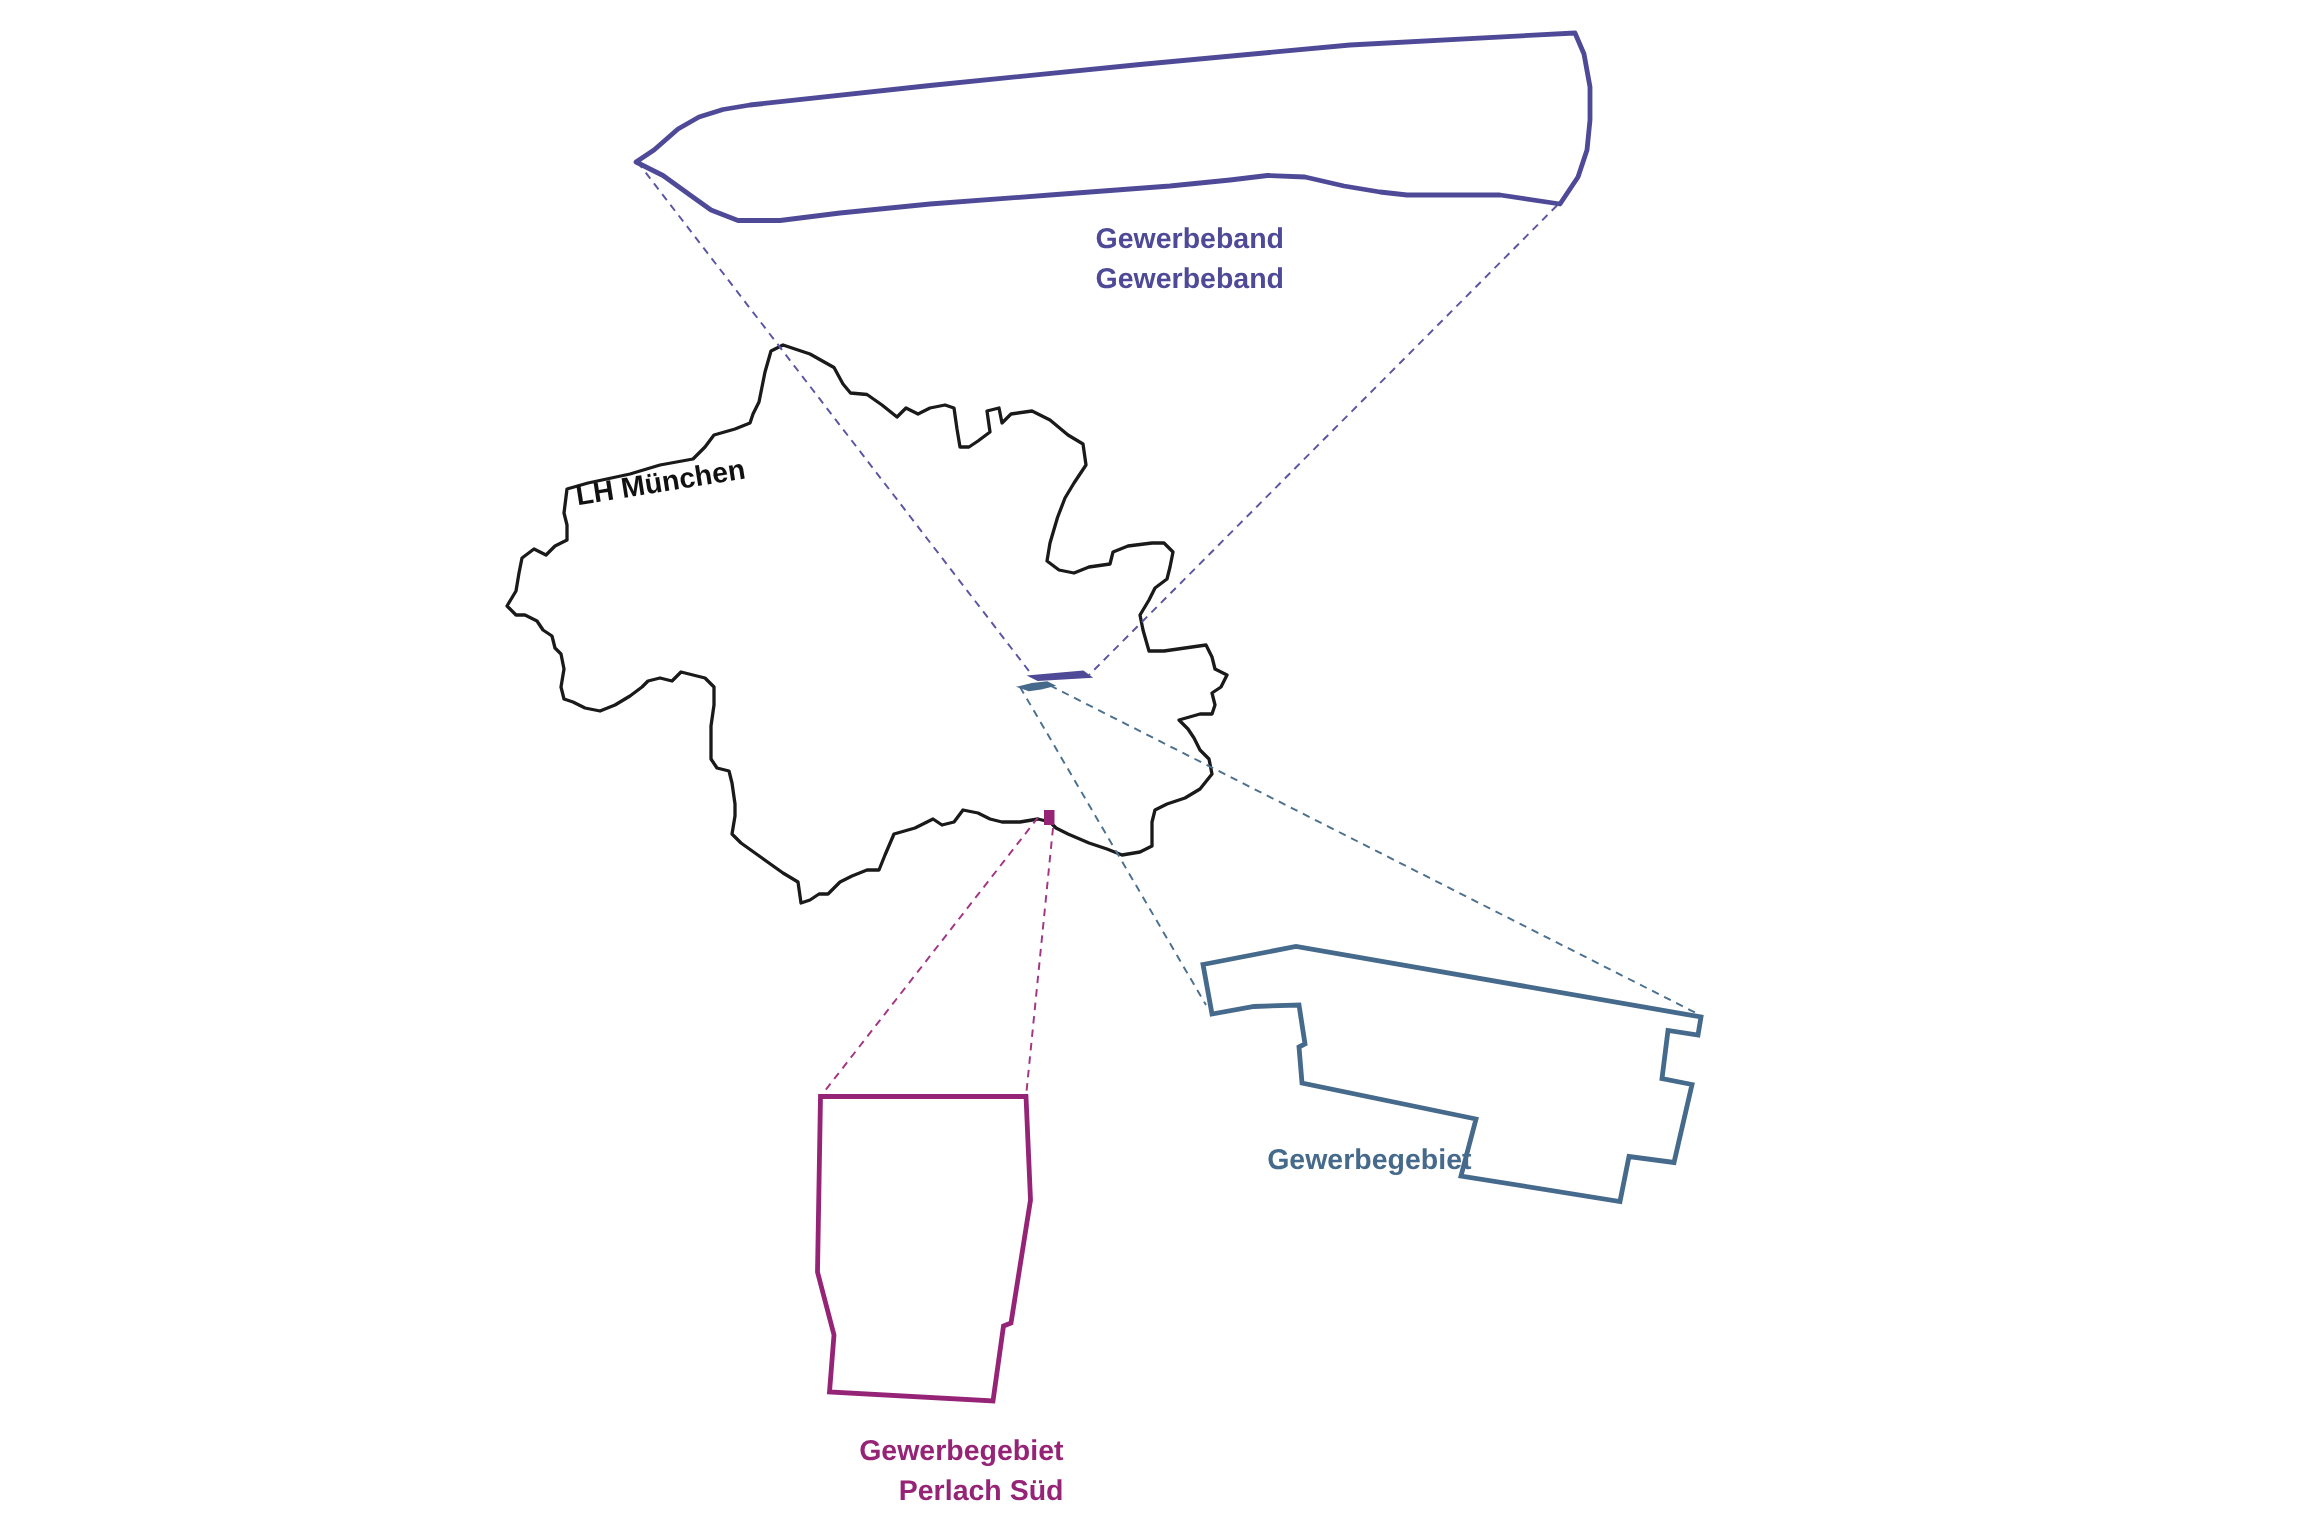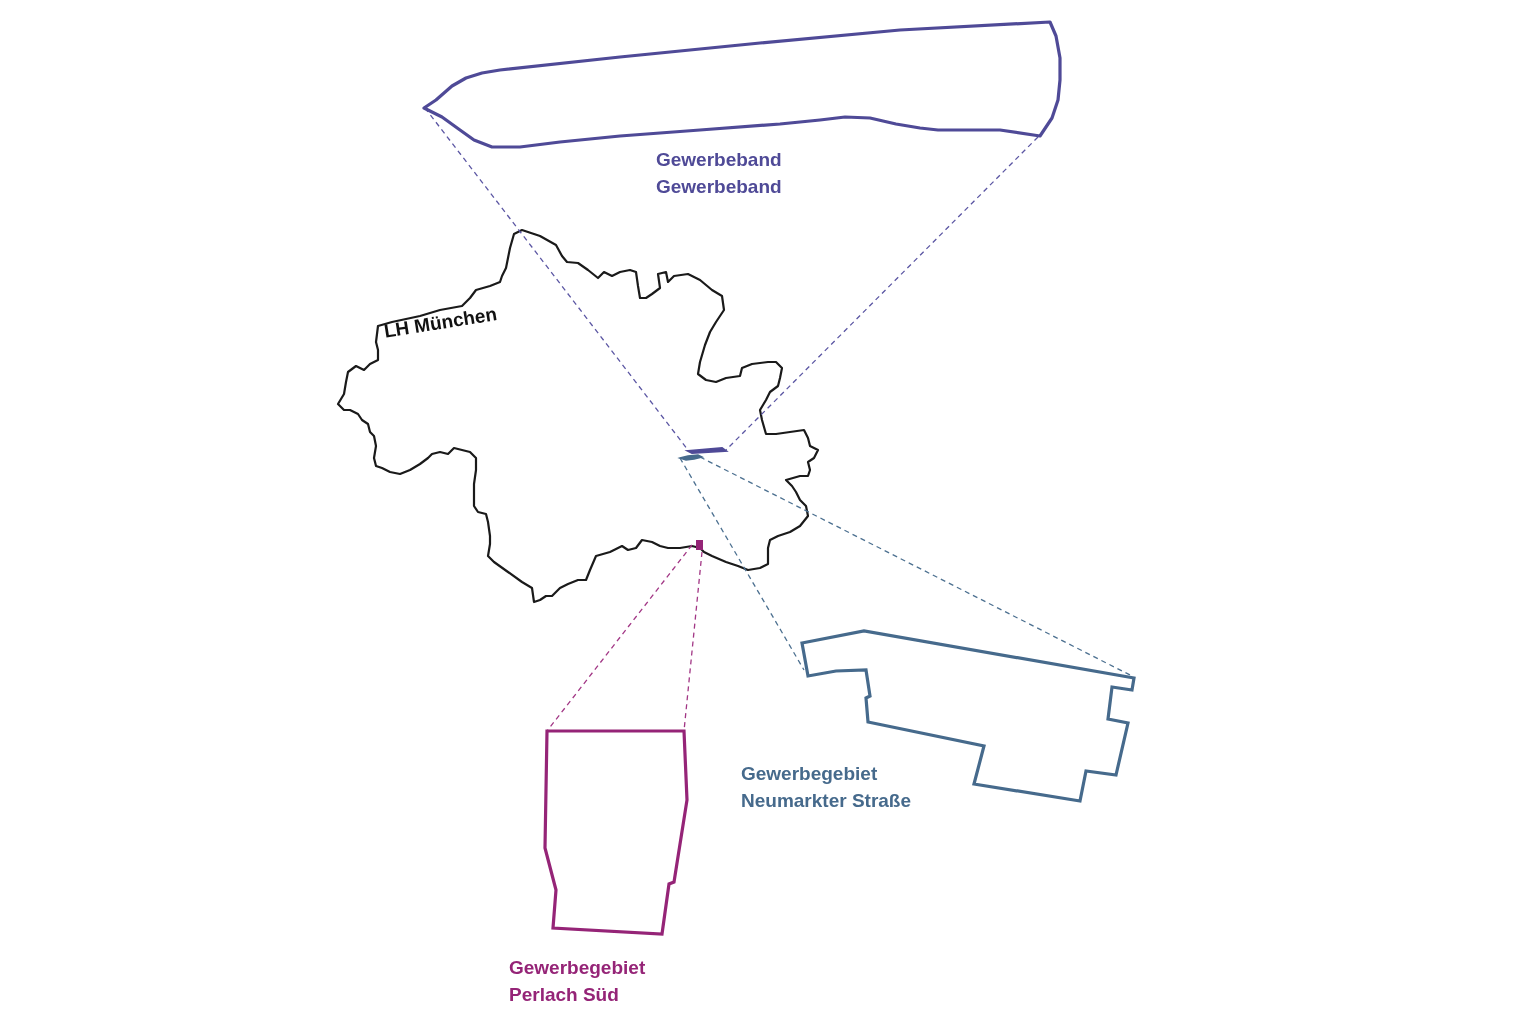--- a/index.html
+++ b/index.html
@@ -20,21 +20,21 @@
       top: 0;
       width: 1536px;
       height: 1024px;
     }
     .label {
       position: absolute;
       font-family: "Liberation Sans", sans-serif;
       font-weight: bold;
       font-size: 19px;
       line-height: 27px;
-      text-align: left;
+      text-align: right;
       white-space: nowrap;
     }
     .label span { display: block; }
     #label-steinhausen { left: 656px; top: 146px; width: 200px; color: #4f4a97; }
     #label-neumarkter { left: 741px; top: 760px; width: 240px; color: #466a8c; }
     #label-perlach { left: 509px; top: 954px; width: 200px; color: #952477; }
     #label-city {
       left: 382px; top: 318px;
       color: #111111;
       font-size: 19px;
@@ -76,19 +76,18 @@
   <span>LH München</span>
 </div>
 
 <div class="label" id="label-steinhausen">
   <span>Gewerbeband</span>
   <span>Gewerbeband</span>
 </div>
 
 <div class="label" id="label-neumarkter">
   <span>Gewerbegebiet</span>
-  <span>Neumarkter Straße</span>
 </div>
 
 <div class="label" id="label-perlach">
   <span>Gewerbegebiet</span>
   <span>Perlach Süd</span>
 </div>
 
 </body></html>

